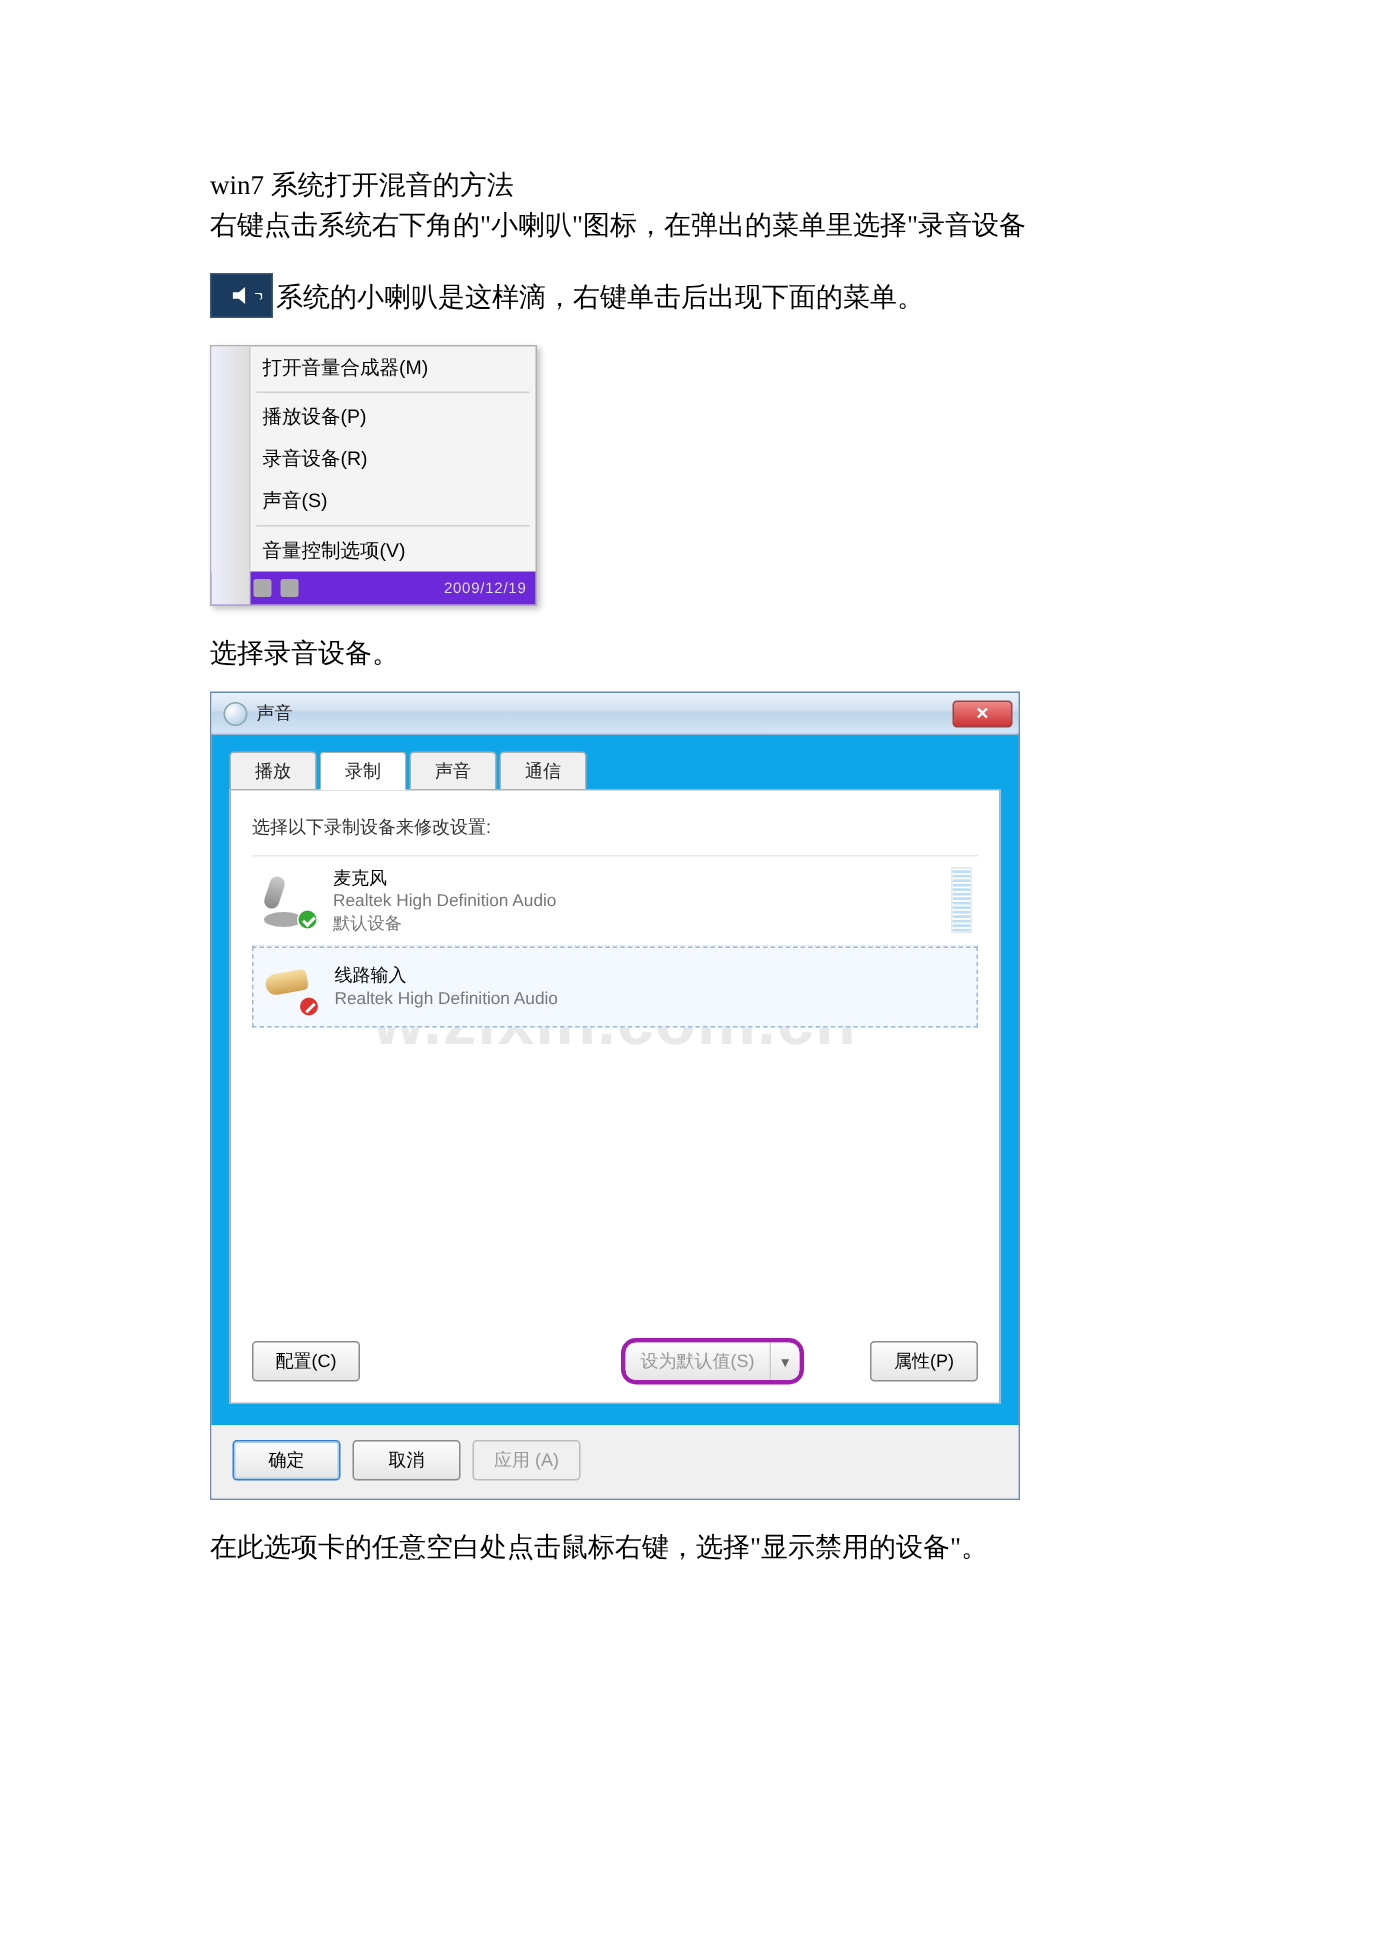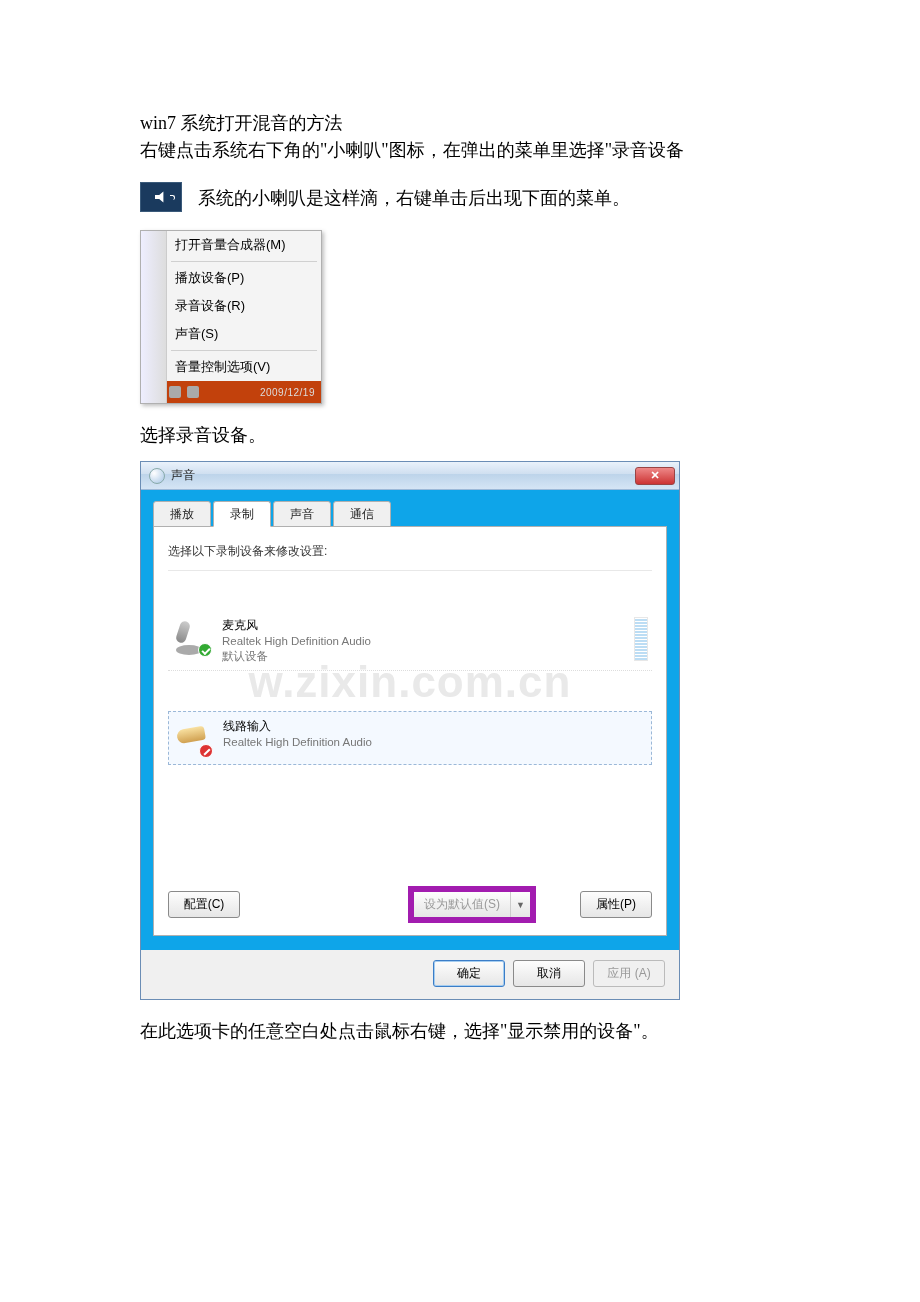--- a/index.html
+++ b/index.html
@@ -16,21 +16,20 @@
     padding: 110px 140px 60px 140px;
   }
   .body-text {
     line-height: 1.5;
     margin: 0;
   }
   .inline-row {
     display: flex;
     align-items: flex-end;
     margin-top: 18px;
-    gap: 14px;
   }
   .inline-tray {
     width: 42px;
     height: 30px;
     background: #1a3a5e;
     display: flex;
     align-items: center;
     justify-content: flex-end;
     padding-right: 6px;
     border: 1px solid #3a5a7a;
@@ -44,21 +43,21 @@
   .tray-speaker-wave {
     width: 5px;
     height: 5px;
     border: 1.5px solid #fff;
     border-left: none;
     border-bottom: none;
     border-radius: 0 50% 50% 0;
     margin-left: 1px;
   }
   .context-menu {
-    width: 182px;
+    width: 218px;
     background: #f4f4f4;
     border: 1px solid #b0b0b0;
     box-shadow: 2px 2px 4px rgba(0,0,0,0.25);
     font-family: "Microsoft YaHei", Arial, sans-serif;
     font-size: 13px;
     margin-top: 18px;
     position: relative;
   }
   .context-menu .gutter {
     position: absolute;
@@ -71,21 +70,21 @@
     padding: 5px 10px 5px 34px;
     cursor: default;
     position: relative;
   }
   .cm-sep {
     border-top: 1px solid #d0d0d0;
     margin: 2px 4px 2px 30px;
   }
   .cm-footer {
     height: 22px;
-    background: #c2410c;
+    background: #6d28d9;
     display: flex;
     align-items: center;
     justify-content: flex-end;
     color: #ddd;
     font-size: 10px;
     padding: 0 6px;
     letter-spacing: 0.5px;
   }
   .cm-footer-icons {
     display: flex;
@@ -179,25 +178,24 @@
   }
   .panel-label {
     color: #333;
     margin-bottom: 10px;
   }
   .dev-list {
     border-top: 1px solid #e8e8e8;
   }
   .dev-item {
     display: flex;
-    align-items: flex-start;
+    align-items: center;
     padding: 6px 4px;
     border-bottom: 1px dotted #ddd;
     position: relative;
-    margin-top: 40px;
   }
   .dev-item.selected {
     border: 1px dashed #9bb8d8;
     background: #f4f9ff;
   }
   .dev-icon {
     width: 40px; height: 40px;
     margin-right: 10px;
     position: relative;
   }
@@ -301,22 +299,22 @@
     text-align: center;
   }
   .win-btn.disabled {
     color: #999;
     border-color: #bbb;
     background: #f0f0f0;
     cursor: default;
   }
   .split-btn {
     display: flex;
-    border: 6px solid #a21caf;
-    border-radius: 0;
+    border: 3px solid #a21caf;
+    border-radius: 10px;
     overflow: hidden;
     margin-right: 10px;
   }
   .split-btn .main {
     padding: 4px 10px;
     background: linear-gradient(to bottom,#fdfdfd,#e6e6e6);
     color: #999;
     font-size: 12px;
   }
   .split-btn .drop {
@@ -324,21 +322,20 @@
     background: linear-gradient(to bottom,#fdfdfd,#e6e6e6);
     border-left: 1px solid #ccc;
     display: flex;
     align-items: center;
     justify-content: center;
     color: #666;
     font-size: 9px;
   }
   .dlg-footer {
     display: flex;
-    justify-content: flex-end;
     padding: 10px 14px 12px 14px;
     gap: 8px;
     background: #f0f0f0;
   }
   .win-btn.primary {
     border-color: #3b7dc7;
     box-shadow: 0 0 0 1px #a5cdf0 inset;
   }
 </style>
 </head>

